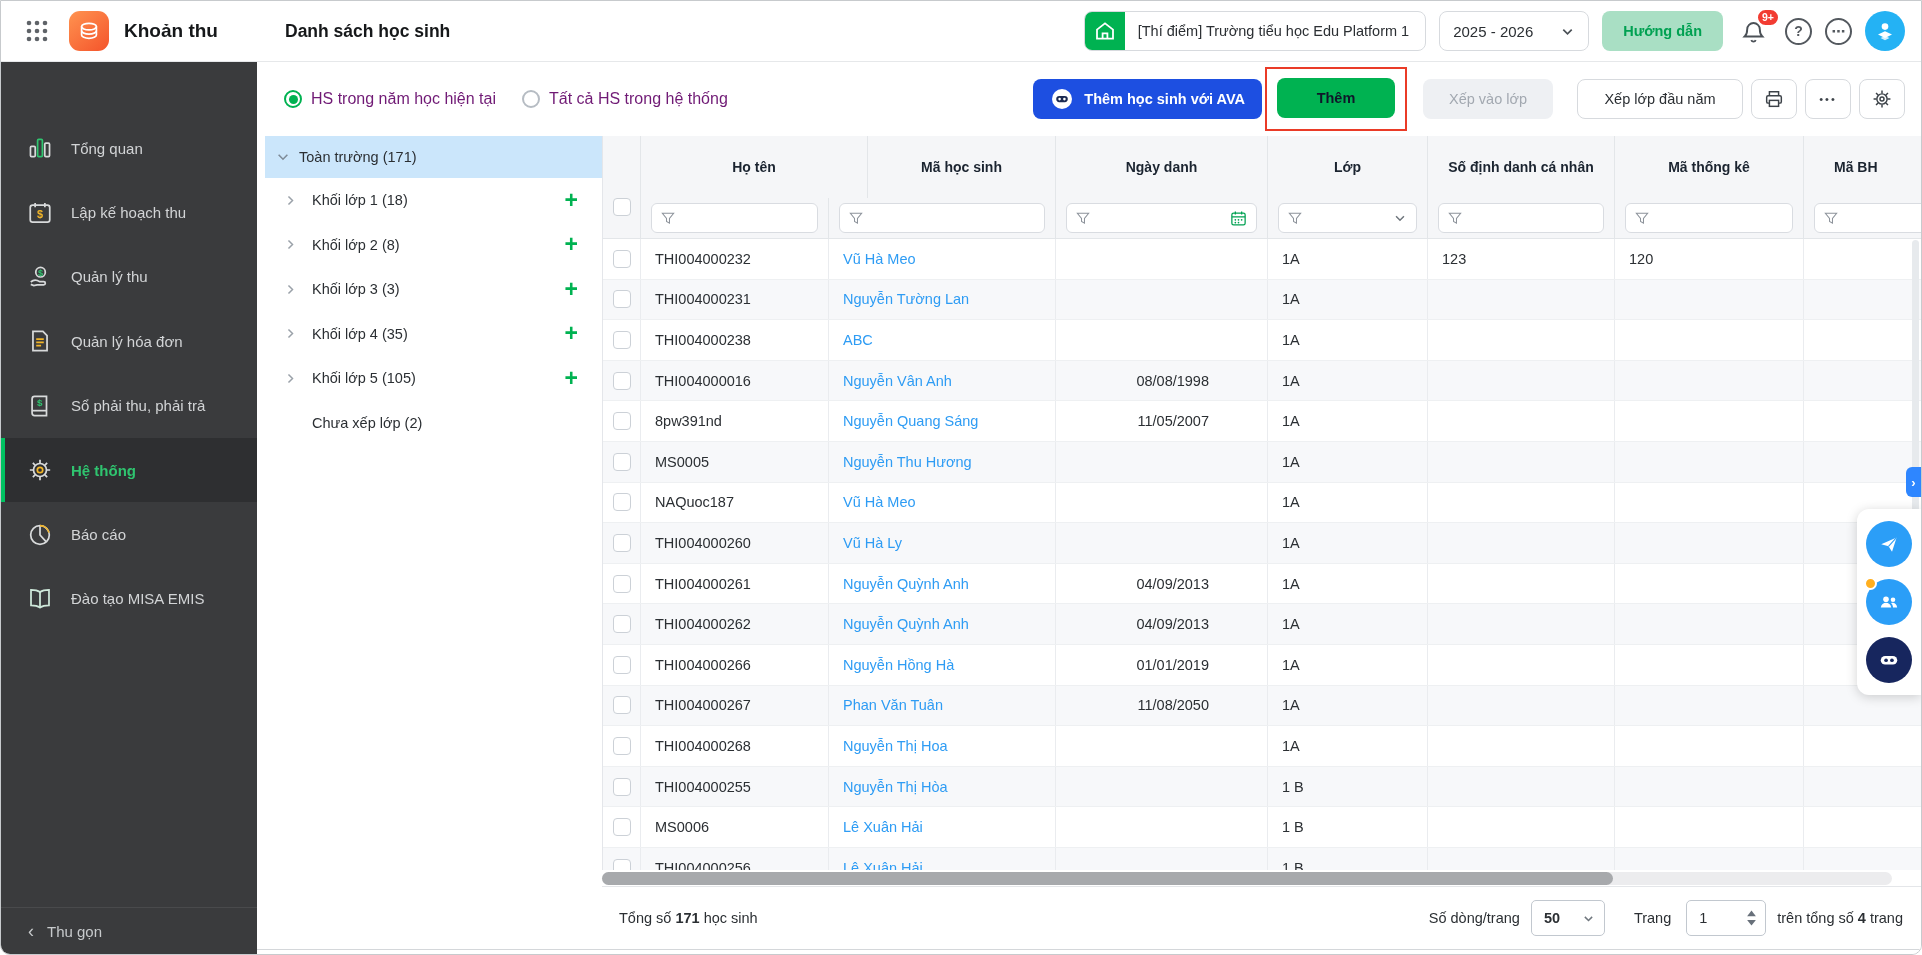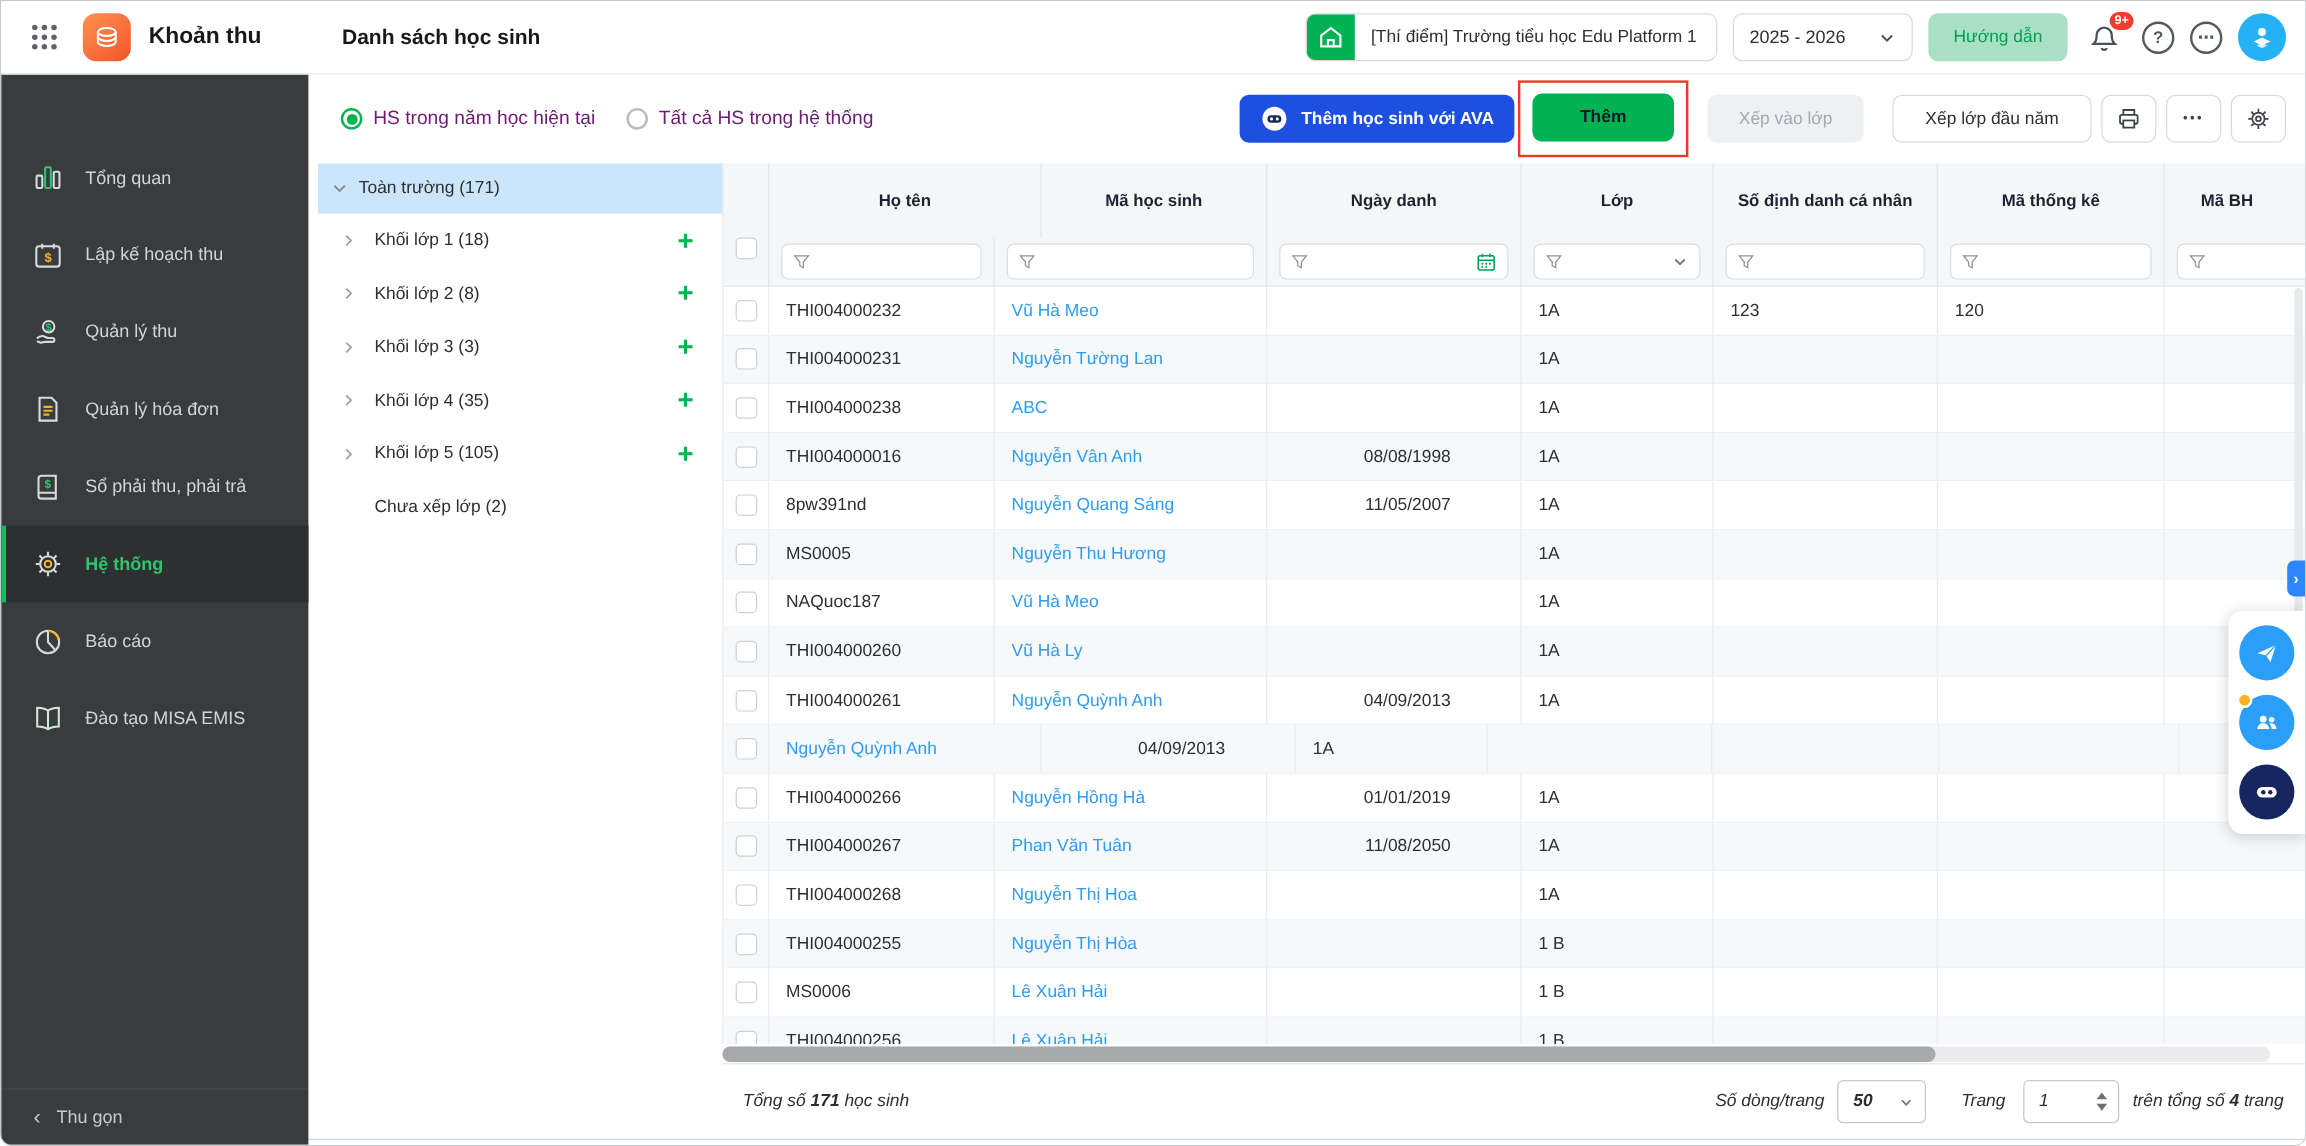--- a/index.html
+++ b/index.html
@@ -23,21 +23,21 @@
     background:linear-gradient(140deg,#ff9350,#f4542b); display:flex; align-items:center; justify-content:center; }
   .app-name{ margin-left:15px; font-size:19px; font-weight:bold; color:#16181a; white-space:nowrap; }
   .page-title{ margin-left:28px; font-size:17.5px; font-weight:bold; color:#16181a; white-space:nowrap; }
   .h-right{ margin-left:auto; display:flex; align-items:center; gap:13px; padding-right:16px; }
   .school-box{ height:40px; border:1px solid #d7dade; border-radius:8px; display:flex; align-items:center;
     overflow:hidden; cursor:pointer; background:#fff; }
   .school-ico{ width:40px; height:40px; background:var(--green); display:flex; align-items:center; justify-content:center; flex:none; }
   .school-text{ padding:0 16px 0 13px; font-size:14.5px; color:#2b2f33; white-space:nowrap; }
   .year-select{ height:40px; width:150px; border:1px solid #d7dade; border-radius:8px; display:flex; align-items:center;
     justify-content:space-between; padding:0 13px; font-size:15px; cursor:pointer; background:#fff; }
-  .guide-btn{ height:40px; padding:0 21px; background:#a9dfc4; color:#00a152; font-weight:normal; font-size:14.5px;
+  .guide-btn{ height:40px; padding:0 21px; background:#a9dfc4; color:#00a152; font-weight:bold; font-size:14.5px;
     border-radius:8px; display:flex; align-items:center; border:none; cursor:pointer; }
   .bell-wrap{ position:relative; width:32px; height:30px; display:flex; align-items:flex-end; cursor:pointer; margin-left:4px; }
   .badge{ position:absolute; top:-8px; right:-8px; background:#f23c32; color:#fff; font-size:10.5px; font-weight:bold;
     border-radius:10px; padding:2px 4px; border:2px solid #fff; line-height:1; }
   .round-ico{ width:27px; height:27px; border:2px solid #54595f; border-radius:50%; display:flex; align-items:center;
     justify-content:center; color:#54595f; font-size:14px; font-weight:bold; cursor:pointer; }
   .avatar{ width:40px; height:40px; border-radius:50%; background:#24b2f4; display:flex; align-items:center;
     justify-content:center; cursor:pointer; }
 
   
@@ -118,21 +118,21 @@
     cursor:pointer; position:relative; }
   .qa-blue{ background:#2b9ef7; }
   .qa-navy{ background:#17265e; }
   .qa-badge{ position:absolute; top:-2px; left:-2px; width:13px; height:13px; border-radius:50%; background:#ffaf1f;
     border:2px solid #fff; }
 
   
   .hscroll{ position:absolute; left:601px; right:29px; top:871px; height:13px; background:#ececee; border-radius:7px; }
   .hthumb{ position:absolute; left:0; top:0; width:1011px; height:13px; background:#a7a9ac; border-radius:7px; cursor:grab; }
   .footer{ position:absolute; left:601px; right:0; top:885px; height:63px; background:#fff;
-    border-top:1px solid #e4e6e9; display:flex; align-items:center; padding:0 18px 0 17px; font-size:14.5px;font-style:italic; }
+    border-top:1px solid #e4e6e9; display:flex; align-items:center; padding:0 18px 0 17px; font-size:14.5px; }
   .footer b{ font-weight:bold; }
   .f-right{ margin-left:auto; display:flex; align-items:center; gap:11px; }
   .pp-select{ width:74px; height:36px; border:1.5px solid #c2c8cf; border-radius:5px; display:flex; align-items:center;
     justify-content:space-between; padding:0 9px 0 12px; font-size:14.5px; font-weight:bold; cursor:pointer; background:#fff; }
   .page-box{ width:80px; height:36px; border:1.5px solid #c2c8cf; border-radius:5px; display:flex; align-items:center;
     padding:0 8px 0 12px; font-size:14.5px; background:#fff; }
   .spinners{ margin-left:auto; display:flex; flex-direction:column; gap:2px; cursor:pointer; }
   .bottom-edge{ position:absolute; left:256px; right:0; top:948px; height:7px; background:#fff; border-top:1px solid #d4d7da; }
   .gap-label{ margin:0 4px 0 18px; }
 </style>
@@ -620,20 +620,21 @@
           <div class="td right" style="width: 212px;">04/09/2013</div>
           <div class="td" style="width: 160px;">1A</div>
           <div class="td" style="width: 187px;"></div>
           <div class="td" style="width: 189px;"></div>
           <div class="td" style="width: 200px;"></div>
         </div>
         <div class="tr alt">
           <div class="td cb">
             <div class="checkbox"></div>
           </div>
+          <div class="td" style="width: 188px;">THI004000262</div>
           <div class="td" style="width: 227px;">
             <div class="name-link">Nguyễn Quỳnh Anh</div>
           </div>
           <div class="td right" style="width: 212px;">04/09/2013</div>
           <div class="td" style="width: 160px;">1A</div>
           <div class="td" style="width: 187px;"></div>
           <div class="td" style="width: 189px;"></div>
           <div class="td" style="width: 200px;"></div>
         </div>
         <div class="tr">

